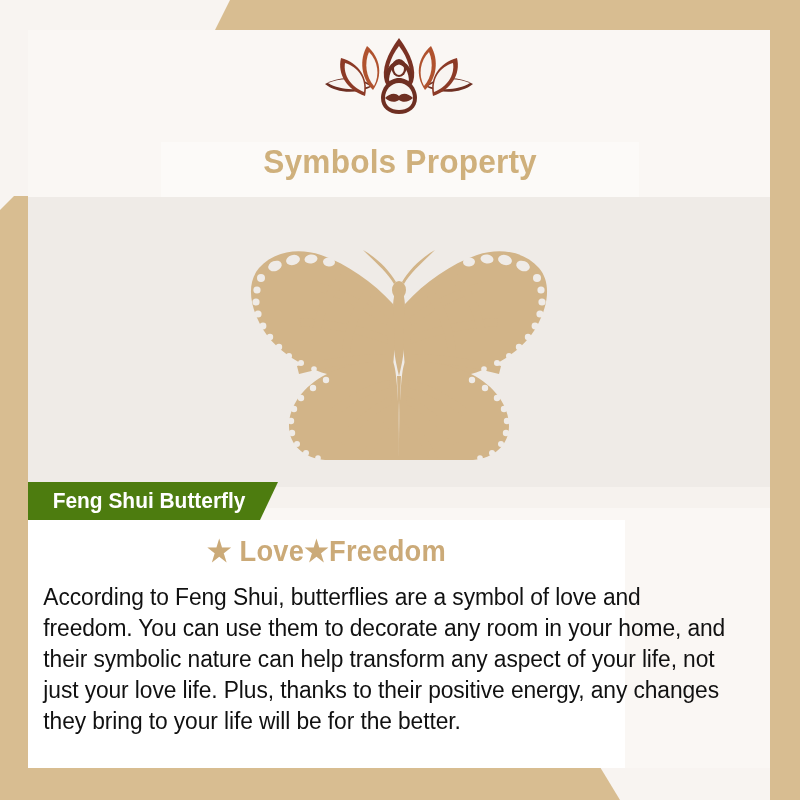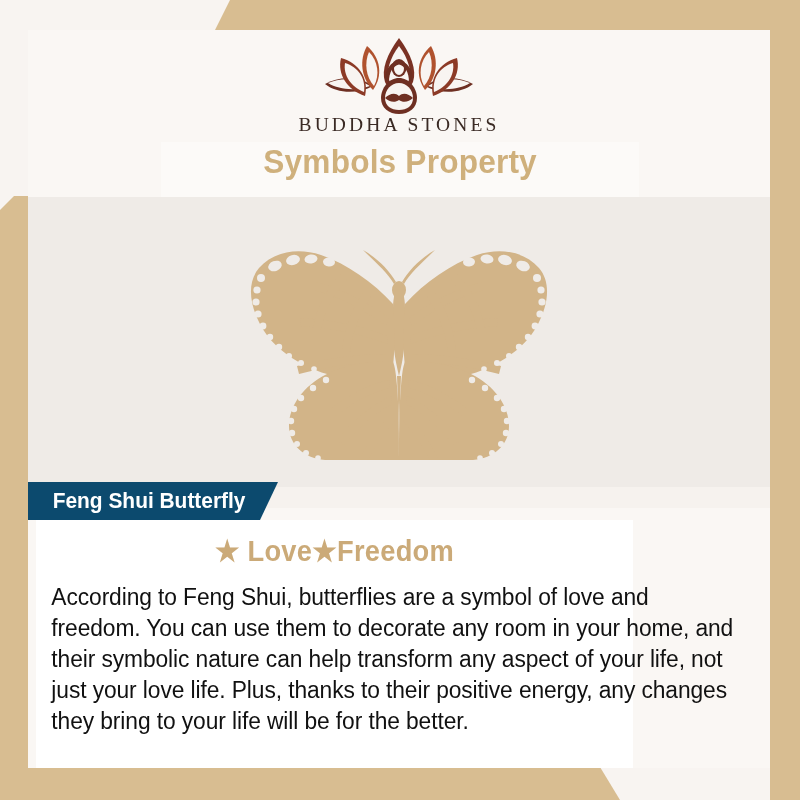--- a/index.html
+++ b/index.html
@@ -73,34 +73,34 @@
 
   
   .sub-strip{
     position:absolute;left:0;top:457px;width:742px;height:21px;
     background:#f6f2ee;
   }
 
   
   .ribbon{
     position:absolute;left:0;top:452px;width:250px;height:38px;
-    background:#0c4a6e;
+    background:#4d7c0f;
     clip-path:polygon(0 0, 250px 0, 232px 38px, 0 38px);
     display:flex;align-items:center;
   }
   .ribbon-text{
     font-family:"Liberation Sans Narrow","Liberation Sans", sans-serif;
     font-weight:bold;font-size:22px;color:#ffffff;
     padding-left:26px;letter-spacing:0;transform:scaleX(.95);
     transform-origin:left center;white-space:nowrap;
   }
 
   
   .body-area{
-    position:absolute;left:8px;top:490px;width:597px;height:248px;
+    position:absolute;left:0;top:490px;width:597px;height:248px;
     background:#ffffff;
   }
   .kicker{
     width:100%;text-align:center;margin-top:14px;
     font-family:"Liberation Sans Narrow","Liberation Sans", sans-serif;
     font-weight:bold;font-size:29px;color:#cbaa78;
     letter-spacing:.3px;transform:scaleX(.94);transform-origin:center;
     white-space:nowrap;
   }
   .paragraph{
@@ -153,21 +153,20 @@
           <ellipse cx="84" cy="32.5" rx="5" ry="6.5" fill="#f8f4f1"></ellipse>
 
           <path d="M70 44 C70 33 76 26 84 24 C92 26 98 33 98 44 L94 46 C94 36 90 30 84 28.5 C78 30 74 36 74 46 Z" fill="#6e2f22"></path>
 
           <path d="M84 42 C74 42 66 52 66 62 C66 72 74 78 84 78 C94 78 102 72 102 62 C102 52 94 42 84 42 Z" fill="#6e2f22"></path>
           <path d="M84 47 C76 47 70 54 70 62 C70 70 76 74 84 74 C92 74 98 70 98 62 C98 54 92 47 84 47 Z" fill="#f8f4f1"></path>
 
           <path d="M70 62 C74 58 80 56 84 60 C88 56 94 58 98 62 C94 66 88 67 84 64 C80 67 74 66 70 62 Z" fill="#6e2f22"></path>
         </g>
       </svg>
-      <div class="logo-text">BUDDHA STONES</div>
     </div>
 
     <div class="title-banner">
       <div class="title-text">Symbols Property</div>
     </div>
 
     <div class="symbol-panel">
       <svg class="butterfly" viewBox="0 0 352 230">
         <g fill="#d2b488">
 

